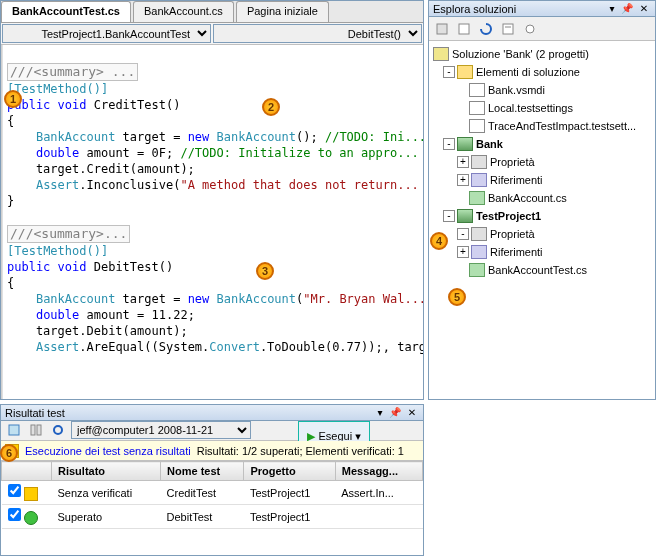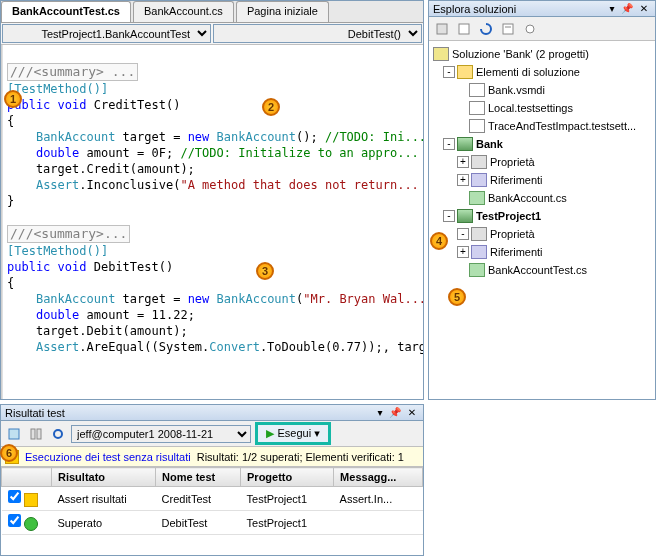--- a/index.html
+++ b/index.html
@@ -39,23 +39,23 @@
 .ic-sol { background: #f0e68c; border: 1px solid #888; }
 .ic-folder { background: #ffe082; border: 1px solid #c0a020; }
 .ic-file { background: #fff; border: 1px solid #888; position: relative; }
 .ic-csproj { background: linear-gradient(#b0e0b0,#60a060); border: 1px solid #408040; }
 .ic-cs { background: #b0e0b0; border: 1px solid #60a060; }
 .ic-prop { background: #e0e0e0; border: 1px solid #888; }
 .ic-ref { background: #d0d0f0; border: 1px solid #8080c0; }
 .tree-item .sp { display:inline-block; }
 
 .results { margin-top: 4px; border: 1px solid #7f9db9; display: flex; flex-direction: column; height: 152px; width: 424px; }
-.res-toolbar { height: 26px; background: #f0f0f0; border-bottom: 1px solid #c0c0c0; display: flex; align-items: center; padding: 0 4px; gap: 4px; }
+.res-toolbar { height: 20px; background: #f0f0f0; border-bottom: 1px solid #c0c0c0; display: flex; align-items: flex-start; padding: 0 4px; gap: 4px; }
 .res-toolbar select { font-size: 11px; border: 1px solid #7f9db9; padding: 1px; width: 180px; }
-.res-run { border: 3px solid #14b8a6; background: #e8f0f8; padding: 2px 8px; cursor: pointer; font-size: 11px; }
+.res-run { border: 1px solid #14b8a6; background: #e8f0f8; padding: 8px 8px; cursor: pointer; font-size: 11px; margin-left: 43px; }
 
 .res-status { height: 20px; background: #fffde0; border-bottom: 1px solid #c0c0c0; display: flex; align-items: center; padding: 0 4px; font-size: 11px; gap: 6px; }
 .warn-ic { width: 14px; height: 14px; background: #ffcc00; border: 1px solid #cc9900; }
 .res-status a { color: #0000ee; cursor: pointer; }
 
 .res-table { flex: 1; overflow: auto; }
 table { width: 100%; border-collapse: collapse; font-size: 11px; }
 th { background: linear-gradient(#f8f8f8,#e0e0e0); border: 1px solid #c0c0c0; padding: 3px 6px; text-align: left; font-weight: bold; }
 td { border-bottom: 1px solid #e0e0e0; padding: 3px 6px; }
 .cell-ic { display: inline-block; width: 14px; height: 14px; vertical-align: middle; }
@@ -256,21 +256,21 @@
         <th style="width:50px"></th>
         <th>Risultato</th>
         <th>Nome test</th>
         <th>Progetto</th>
         <th>Messagg...</th>
       </tr>
         </thead>
       <tbody>
         <tr>
           <td><input type="checkbox" checked="" style=""> <span class="cell-ic warn"></span></td>
-          <td>Assert risultati</td>
+          <td>Senza verificati</td>
             <td>CreditTest</td>
             <td>TestProject1</td>
             <td>Assert.In...</td>
         </tr>
         <tr>
           <td><input type="checkbox" checked="" style=""> <span class="cell-ic pass"></span></td>
           <td>Superato</td>
             <td>DebitTest</td>
             <td>TestProject1</td>
             <td></td>

